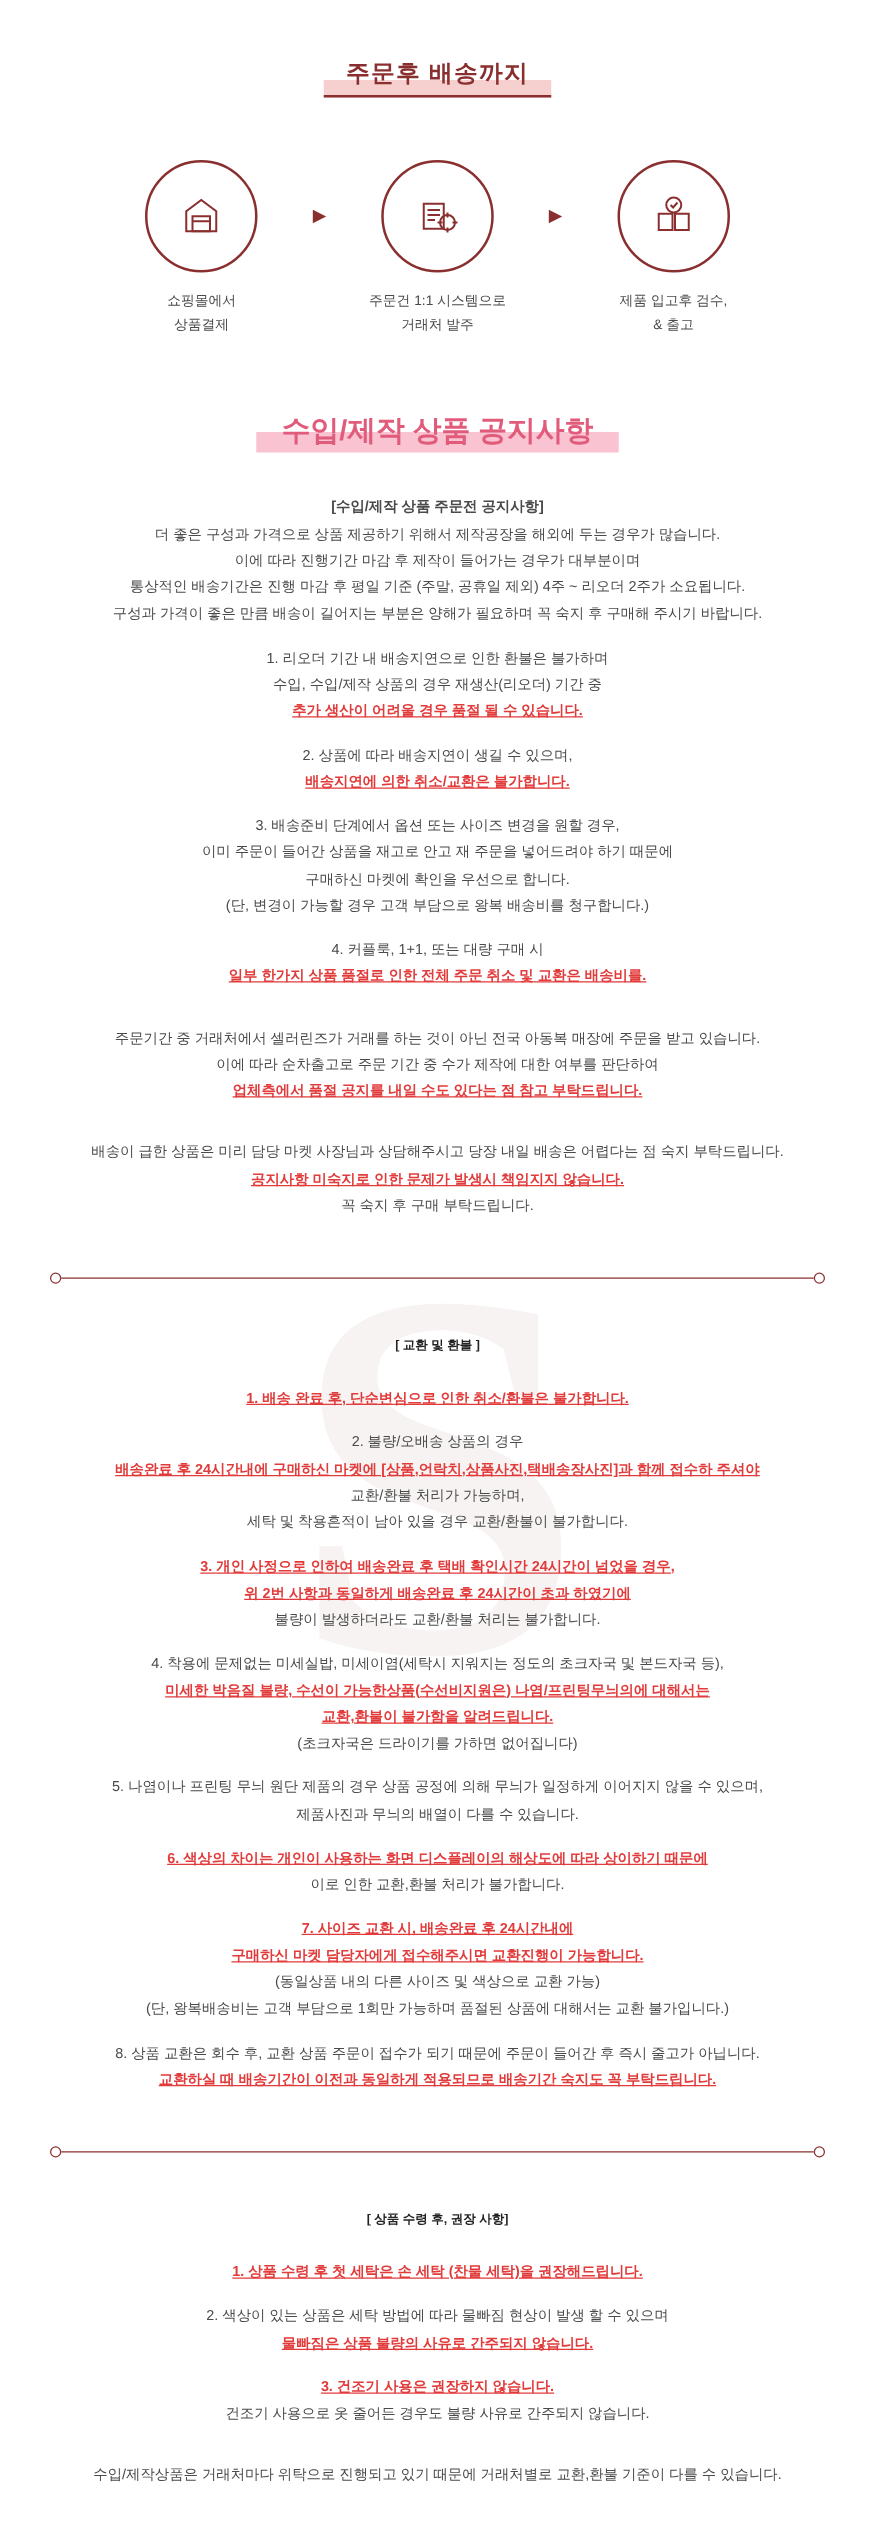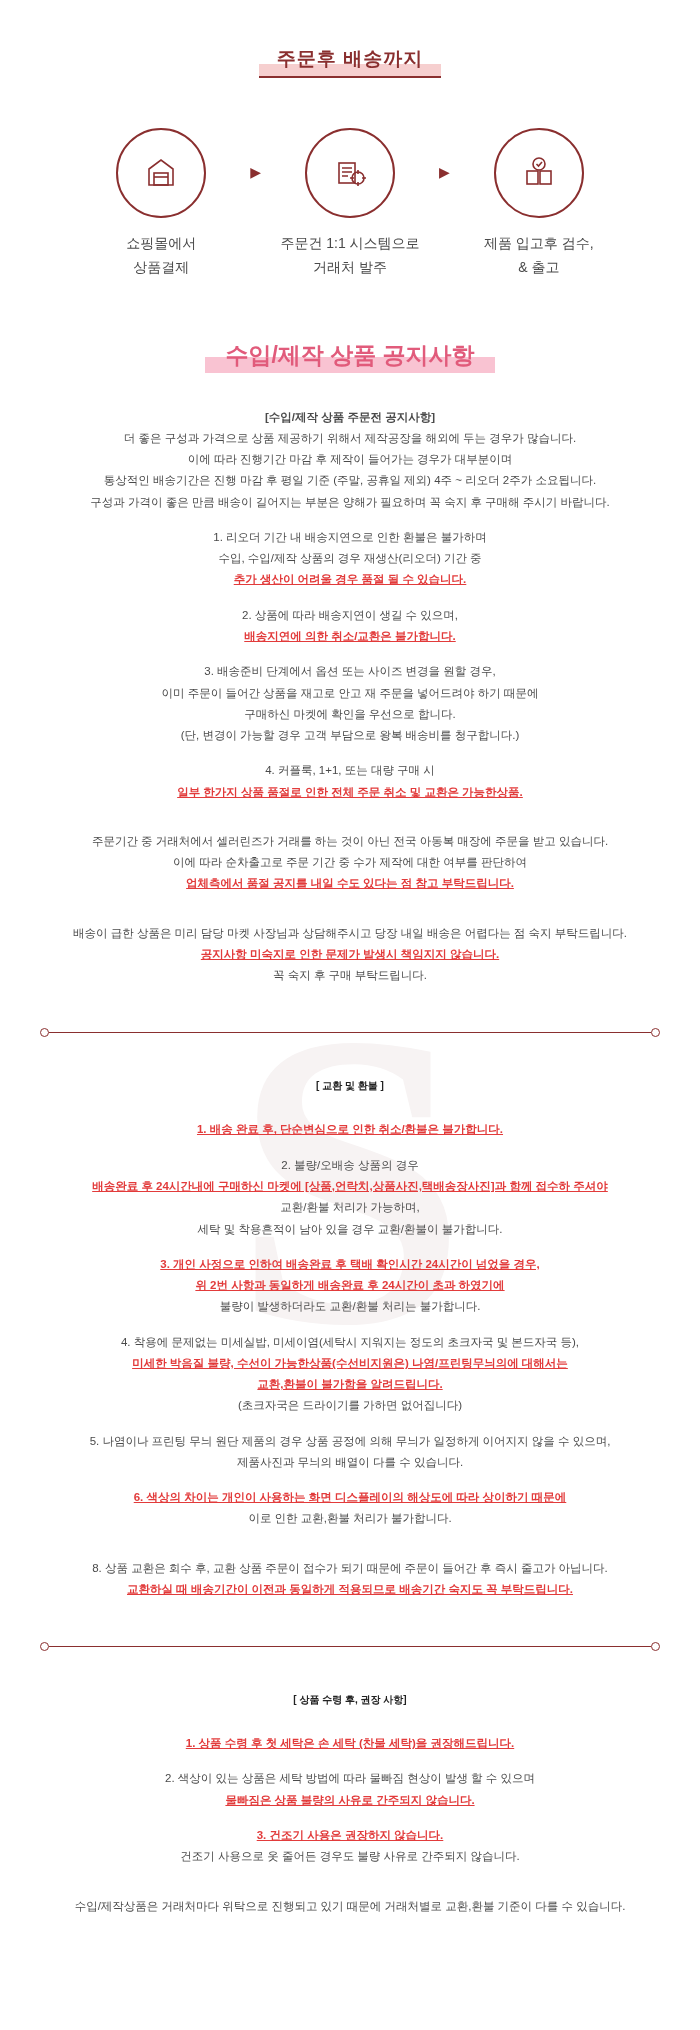--- a/index.html
+++ b/index.html
@@ -75,21 +75,21 @@
     height: 86px;
     border: 2px solid #8a2f2f;
     border-radius: 50%;
     margin: 0 auto 14px auto;
     display: flex;
     align-items: center;
     justify-content: center;
     color: #8a2f2f;
   }
   .step-label {
-    font-size: 14px;
+    font-size: 11px;
     line-height: 1.7;
     color: #4a4a4a;
     white-space: pre-line;
   }
   .step-arrow {
     margin-top: 36px;
     color: #8a2f2f;
     font-size: 14px;
   }
 
@@ -236,21 +236,21 @@
       <p class="spacer"></p>
       <div>
         <p>3. 배송준비 단계에서 옵션 또는 사이즈 변경을 원할 경우,</p>
         <p>이미 주문이 들어간 상품을 재고로 안고 재 주문을 넣어드려야 하기 때문에</p>
         <p>구매하신 마켓에 확인을 우선으로 합니다.</p>
         <p>(단, 변경이 가능할 경우 고객 부담으로 왕복 배송비를 청구합니다.)</p>
       </div>
       <p class="spacer"></p>
       <div>
         <p>4. 커플룩, 1+1, 또는 대량 구매 시</p>
-        <p class="red">일부 한가지 상품 품절로 인한 전체 주문 취소 및 교환은 가능한상품.</p>
+        <p class="red">일부 한가지 상품 품절로 인한 전체 주문 취소 및 교환은 배송비를.</p>
       </div>
       <p class="spacer"></p>
       <p class="spacer"></p>
       <div>
         <p>주문기간 중 거래처에서 셀러린즈가 거래를 하는 것이 아닌 전국 아동복 매장에 주문을 받고 있습니다.</p>
         <p>이에 따라 순차출고로 주문 기간 중 수가 제작에 대한 여부를 판단하여</p>
         <p class="red">업체측에서 품절 공지를 내일 수도 있다는 점 참고 부탁드립니다.</p>
       </div>
       <p class="spacer"></p>
       <p class="spacer"></p>
@@ -297,20 +297,26 @@
       <div>
         <p>5. 나염이나 프린팅 무늬 원단 제품의 경우 상품 공정에 의해 무늬가 일정하게 이어지지 않을 수 있으며,</p>
         <p>제품사진과 무늬의 배열이 다를 수 있습니다.</p>
       </div>
       <p class="spacer"></p>
       <div>
         <p class="red">6. 색상의 차이는 개인이 사용하는 화면 디스플레이의 해상도에 따라 상이하기 때문에</p>
         <p>이로 인한 교환,환불 처리가 불가합니다.</p>
       </div>
       <p class="spacer"></p>
+      <div>
+        <p class="red">7. 사이즈 교환 시, 배송완료 후 24시간내에</p>
+        <p class="red">구매하신 마켓 담당자에게 접수해주시면 교환진행이 가능합니다.</p>
+        <p>(동일상품 내의 다른 사이즈 및 색상으로 교환 가능)</p>
+        <p>(단, 왕복배송비는 고객 부담으로 1회만 가능하며 품절된 상품에 대해서는 교환 불가입니다.)</p>
+      </div>
       <p class="spacer"></p>
       <div>
         <p>8. 상품 교환은 회수 후, 교환 상품 주문이 접수가 되기 때문에 주문이 들어간 후 즉시 줄고가 아닙니다.</p>
         <p class="red">교환하실 때 배송기간이 이전과 동일하게 적용되므로 배송기간 숙지도 꼭 부탁드립니다.</p>
       </div>
     </div>
 
     <div class="divider">
       <span class="dot"></span>
       <span class="line"></span>

